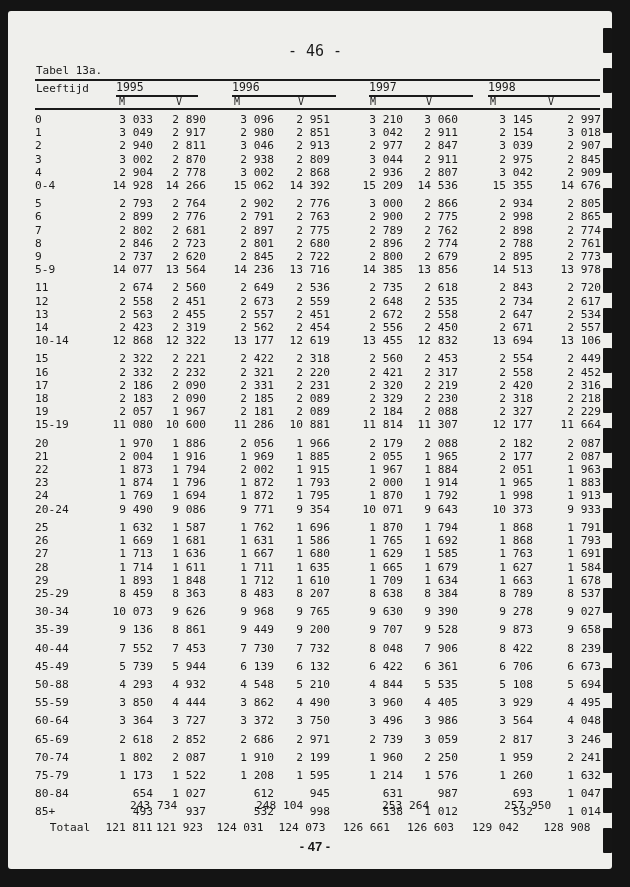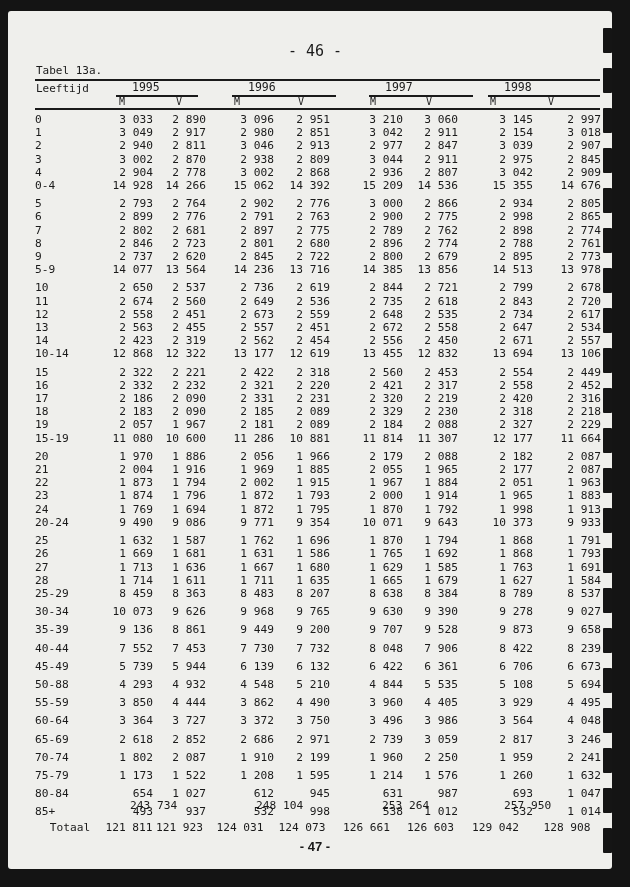--- a/index.html
+++ b/index.html
@@ -8,21 +8,21 @@
   .page { position:absolute; left:8px; top:11px; width:604px; height:858px; background:#efefec;
           border-radius:3px; }
   .holes { position:absolute; left:603px; top:28px; width:10px; }
   .hole { width:9px; height:25px; background:#151515; margin-bottom:15px; border-radius:1px; }
   .pnum-top { position:absolute; left:0; width:100%; top:42px; text-align:center; font-size:15px; }
   .pnum-bot { position:absolute; left:0; width:100%; top:839px; text-align:center; font-size:13px;
               font-family:Liberation Sans, sans-serif; font-weight:bold; }
   .title { position:absolute; left:36px; top:64px; font-size:11px; }
   .rule { position:absolute; left:35px; width:565px; background:#1a1a1a; }
   .hdr { position:absolute; top:82px; left:36px; font-size:11px; }
-  .year { position:absolute; top:80px; font-size:11.5px;margin-left:16px; }
+  .year { position:absolute; top:80px; font-size:11.5px; }
   .yearline { position:absolute; top:95px; height:1.5px; background:#1a1a1a; }
   .mv { position:absolute; top:96px; font-size:10px; }
   table { position:absolute; left:35px; top:113px; width:566px; border-collapse:collapse;
           font-size:11.2px; line-height:13.2px; }
   td { padding:0; white-space:nowrap; }
   td.age { width:70px; text-align:left; }
   td.n { text-align:right; }
   td.c1{width:48px} td.c2{width:53px} td.c3{width:68px} td.c4{width:56px}
   td.c5{width:73px} td.c6{width:55px} td.c7{width:75px} td.c8{width:68px}
   tr.sub td { padding-bottom:5px; }
@@ -212,31 +212,20 @@
         <td class="n c1">14 077</td>
         <td class="n c2">13 564</td>
         <td class="n c3">14 236</td>
         <td class="n c4">13 716</td>
         <td class="n c5">14 385</td>
         <td class="n c6">13 856</td>
         <td class="n c7">14 513</td>
         <td class="n c8">13 978</td>
       </tr>
       <tr>
-        <td class="age">10</td>
-        <td class="n c1">2 650</td>
-        <td class="n c2">2 537</td>
-        <td class="n c3">2 736</td>
-        <td class="n c4">2 619</td>
-        <td class="n c5">2 844</td>
-        <td class="n c6">2 721</td>
-        <td class="n c7">2 799</td>
-        <td class="n c8">2 678</td>
-      </tr>
-      <tr>
         <td class="age">11</td>
         <td class="n c1">2 674</td>
         <td class="n c2">2 560</td>
         <td class="n c3">2 649</td>
         <td class="n c4">2 536</td>
         <td class="n c5">2 735</td>
         <td class="n c6">2 618</td>
         <td class="n c7">2 843</td>
         <td class="n c8">2 720</td>
       </tr>
@@ -452,20 +441,31 @@
       <tr>
         <td class="age">28</td>
         <td class="n c1">1 714</td>
         <td class="n c2">1 611</td>
         <td class="n c3">1 711</td>
         <td class="n c4">1 635</td>
         <td class="n c5">1 665</td>
         <td class="n c6">1 679</td>
         <td class="n c7">1 627</td>
         <td class="n c8">1 584</td>
+      </tr>
+      <tr>
+        <td class="age">29</td>
+        <td class="n c1">1 893</td>
+        <td class="n c2">1 848</td>
+        <td class="n c3">1 712</td>
+        <td class="n c4">1 610</td>
+        <td class="n c5">1 709</td>
+        <td class="n c6">1 634</td>
+        <td class="n c7">1 663</td>
+        <td class="n c8">1 678</td>
       </tr>
       <tr class="sub">
         <td class="age">25-29</td>
         <td class="n c1">8 459</td>
         <td class="n c2">8 363</td>
         <td class="n c3">8 483</td>
         <td class="n c4">8 207</td>
         <td class="n c5">8 638</td>
         <td class="n c6">8 384</td>
         <td class="n c7">8 789</td>

